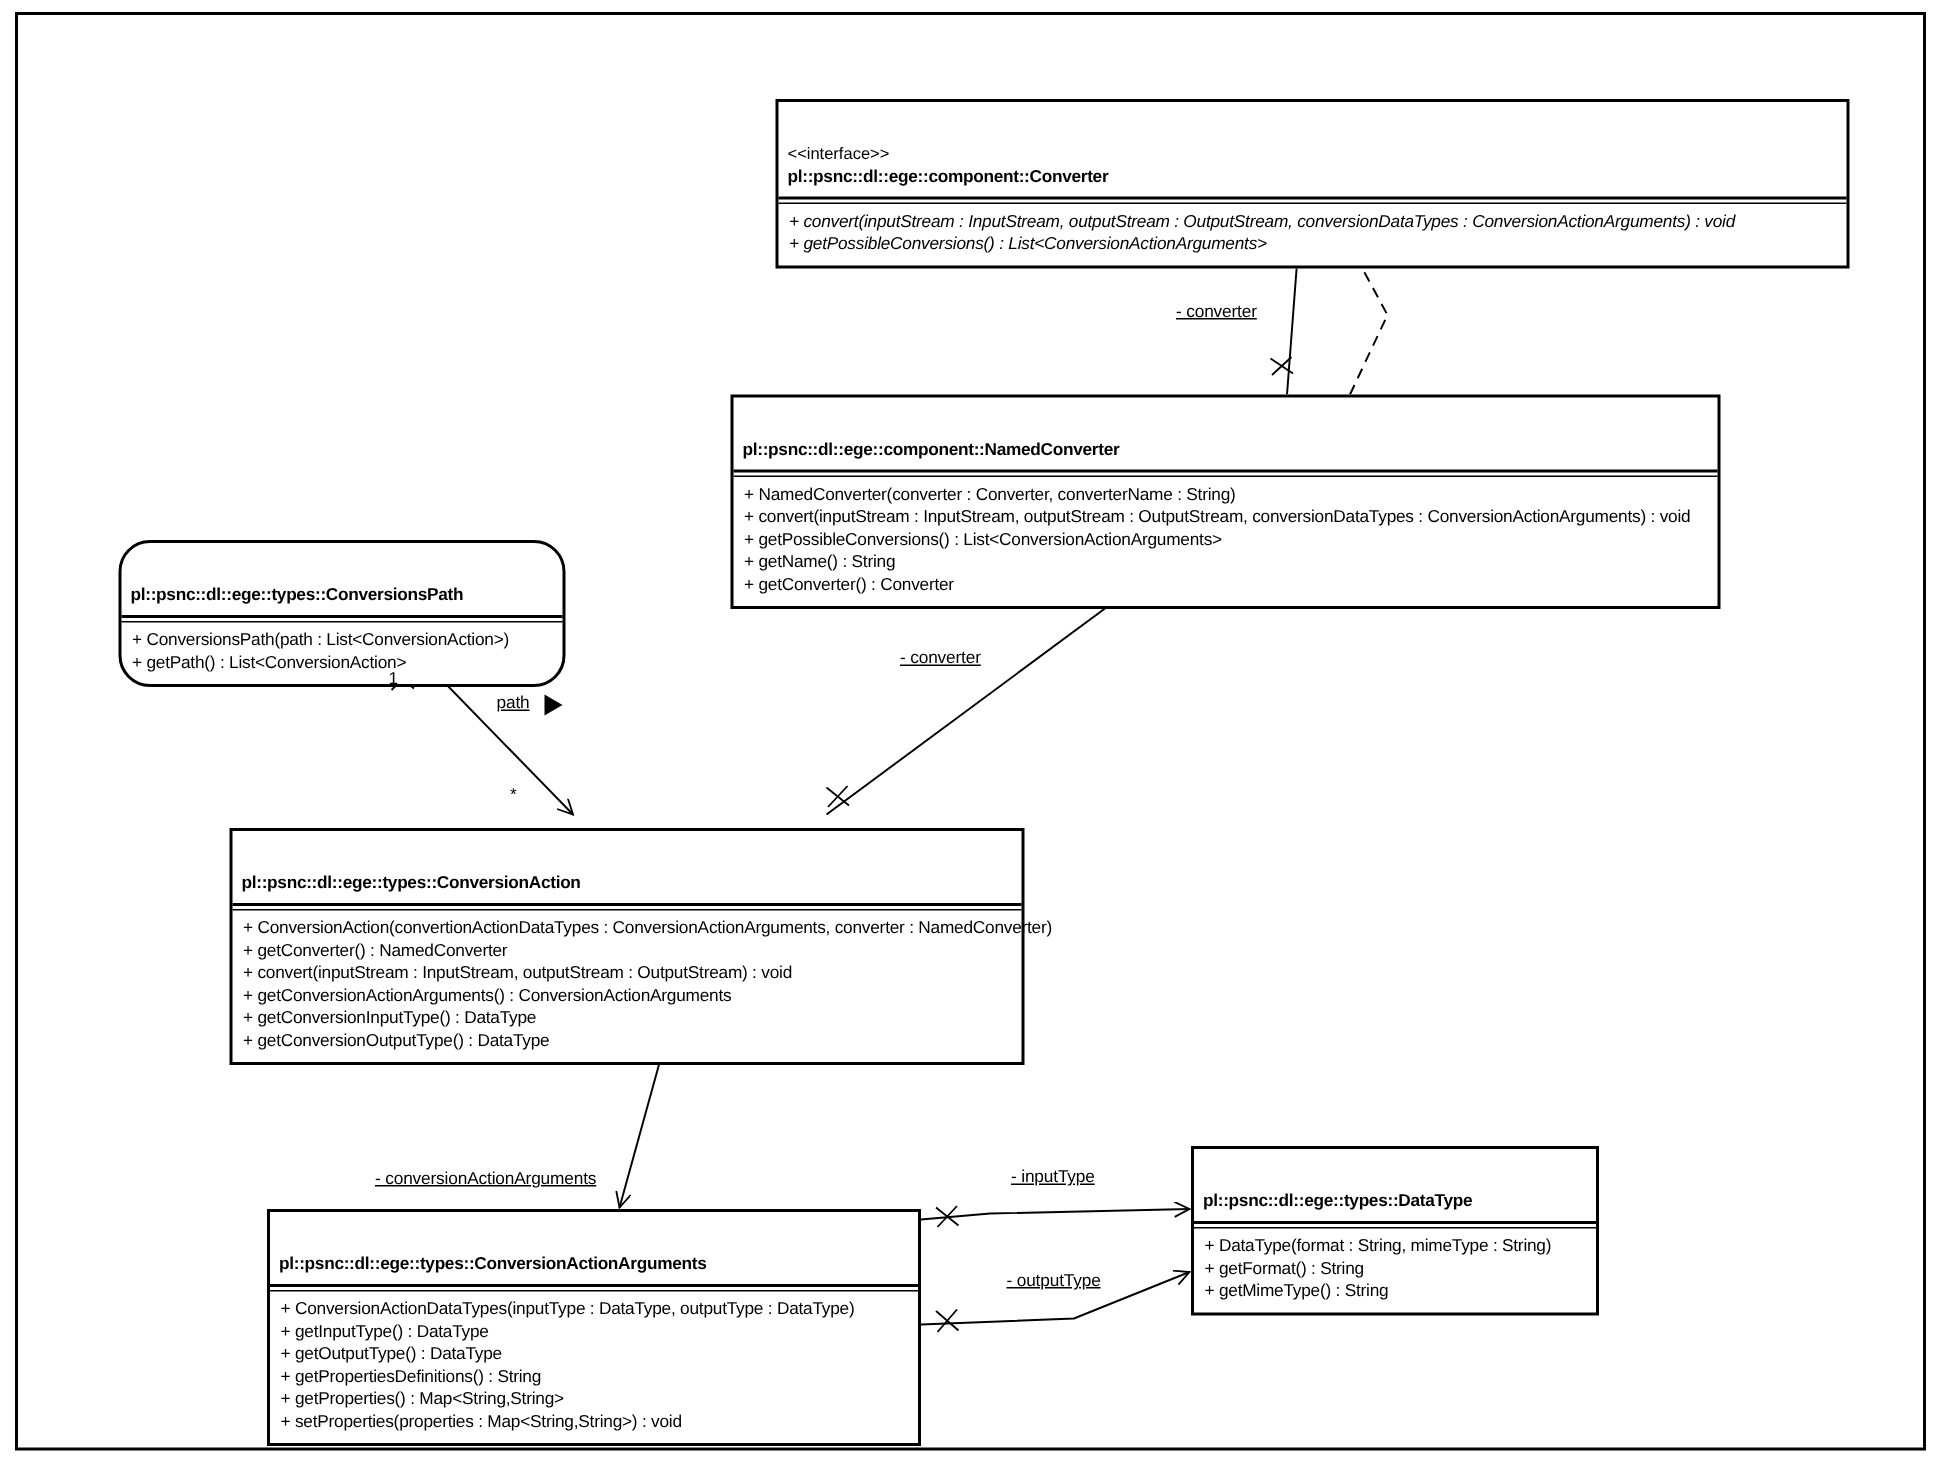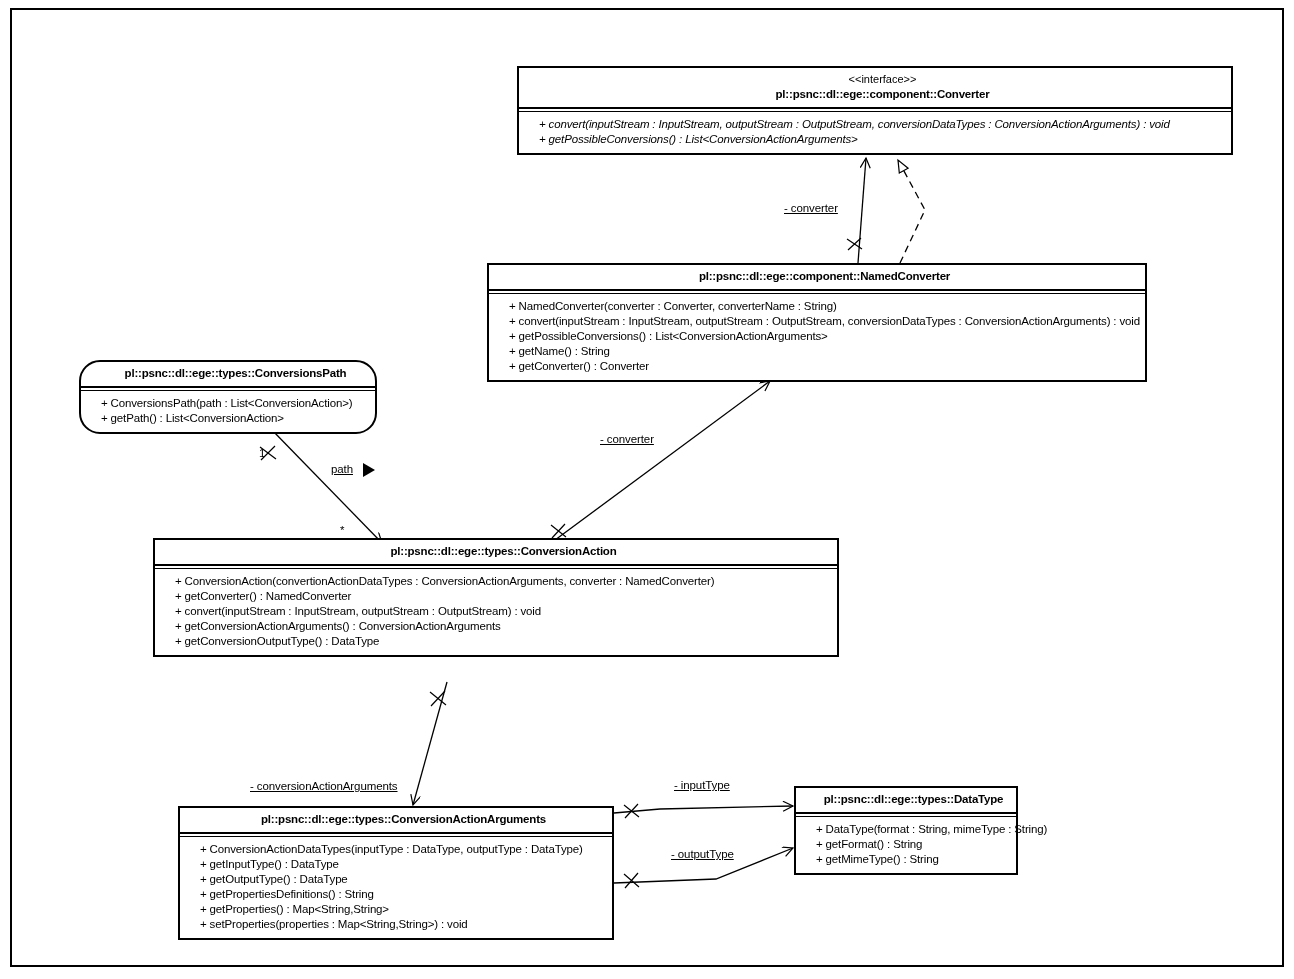--- a/index.html
+++ b/index.html
@@ -25,45 +25,46 @@
     box-sizing: border-box;
   }
   .uml-class {
     position: absolute;
     background: #ffffff;
     border: 2px solid #000000;
     box-sizing: border-box;
     z-index: 5;
   }
   .class-header {
-    text-align: center;
+    text-align: left;
     font-weight: bold;
     font-size: 11.5px;
     color: #000000;
-    padding: 4px 6px 5px 21px;
+    padding: 4px 6px 5px 6px;
     line-height: 15px;
     letter-spacing: -0.2px;
+    margin-top: 24px;
   }
   .stereotype {
     display: block;
     font-weight: normal;
     font-size: 11px;
     letter-spacing: 0;
   }
   .sep {
     height: 2px;
     background: #000000;
   }
   .sep-thin {
     height: 1px;
     background: #000000;
     margin: 2px 0 0 0;
   }
   .members {
-    padding: 5px 7px 6px 20px;
+    padding: 5px 7px 6px 7px;
   }
   .member {
     font-size: 11.5px;
     color: #000000;
     line-height: 15px;
     white-space: nowrap;
     letter-spacing: -0.15px;
   }
   .italic .member {
     font-style: italic;
@@ -187,52 +188,53 @@
       <span>pl::psnc::dl::ege::types::ConversionsPath</span>
     </div>
     <div class="sep"></div>
     <div class="sep-thin"></div>
     <div class="members">
       <div class="member">+ ConversionsPath(path : List&lt;ConversionAction&gt;)</div>
       <div class="member">+ getPath() : List&lt;ConversionAction&gt;</div>
     </div>
   </div>
 
-  <div class="uml-class" id="box-conversion-action" style="left:153px; top:538px; width:686px;">
+  <div class="uml-class" id="box-conversion-action" style="left:153px; top:552px; width:530px;">
     <div class="class-header">
       <span>pl::psnc::dl::ege::types::ConversionAction</span>
     </div>
     <div class="sep"></div>
     <div class="sep-thin"></div>
     <div class="members">
       <div class="member">+ ConversionAction(convertionActionDataTypes : ConversionActionArguments, converter : NamedConverter)</div>
       <div class="member">+ getConverter() : NamedConverter</div>
       <div class="member">+ convert(inputStream : InputStream, outputStream : OutputStream) : void</div>
       <div class="member">+ getConversionActionArguments() : ConversionActionArguments</div>
+      <div class="member">+ getConversionInputType() : DataType</div>
       <div class="member">+ getConversionOutputType() : DataType</div>
     </div>
   </div>
 
   <div class="uml-class" id="box-conversion-action-arguments" style="left:178px; top:806px; width:436px;">
     <div class="class-header">
       <span>pl::psnc::dl::ege::types::ConversionActionArguments</span>
     </div>
     <div class="sep"></div>
     <div class="sep-thin"></div>
     <div class="members">
       <div class="member">+ ConversionActionDataTypes(inputType : DataType, outputType : DataType)</div>
       <div class="member">+ getInputType() : DataType</div>
       <div class="member">+ getOutputType() : DataType</div>
       <div class="member">+ getPropertiesDefinitions() : String</div>
       <div class="member">+ getProperties() : Map&lt;String,String&gt;</div>
       <div class="member">+ setProperties(properties : Map&lt;String,String&gt;) : void</div>
     </div>
   </div>
 
-  <div class="uml-class" id="box-data-type" style="left:794px; top:786px; width:224px;">
+  <div class="uml-class" id="box-data-type" style="left:794px; top:764px; width:272px;">
     <div class="class-header">
       <span>pl::psnc::dl::ege::types::DataType</span>
     </div>
     <div class="sep"></div>
     <div class="sep-thin"></div>
     <div class="members">
       <div class="member">+ DataType(format : String, mimeType : String)</div>
       <div class="member">+ getFormat() : String</div>
       <div class="member">+ getMimeType() : String</div>
     </div>

